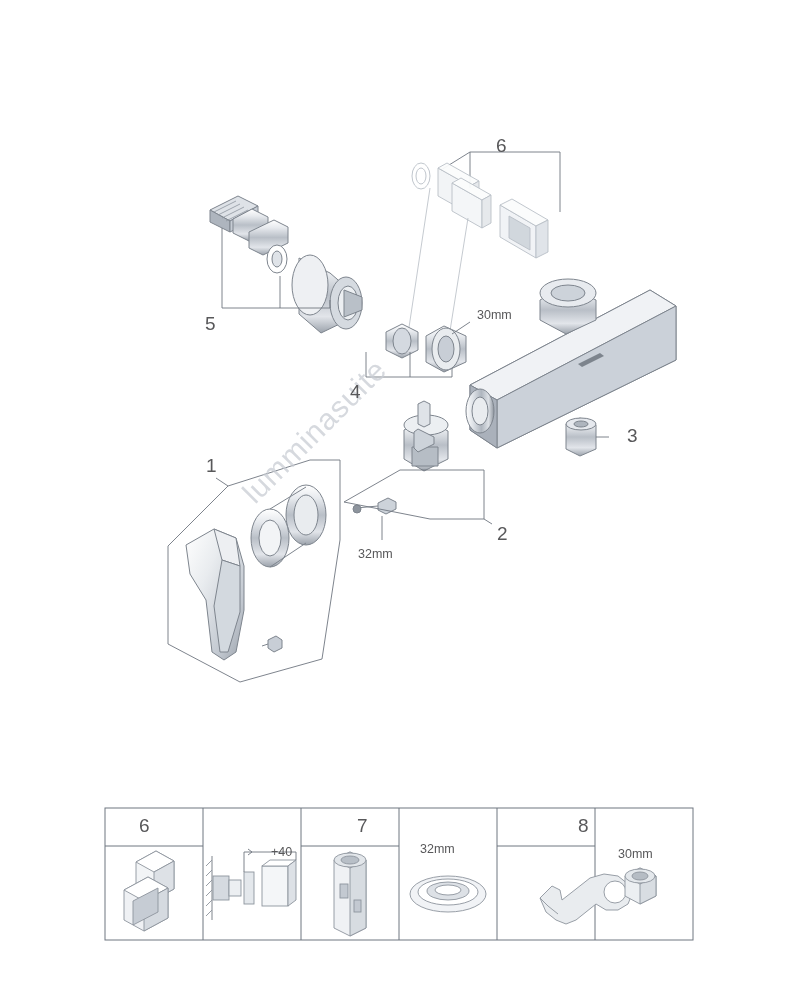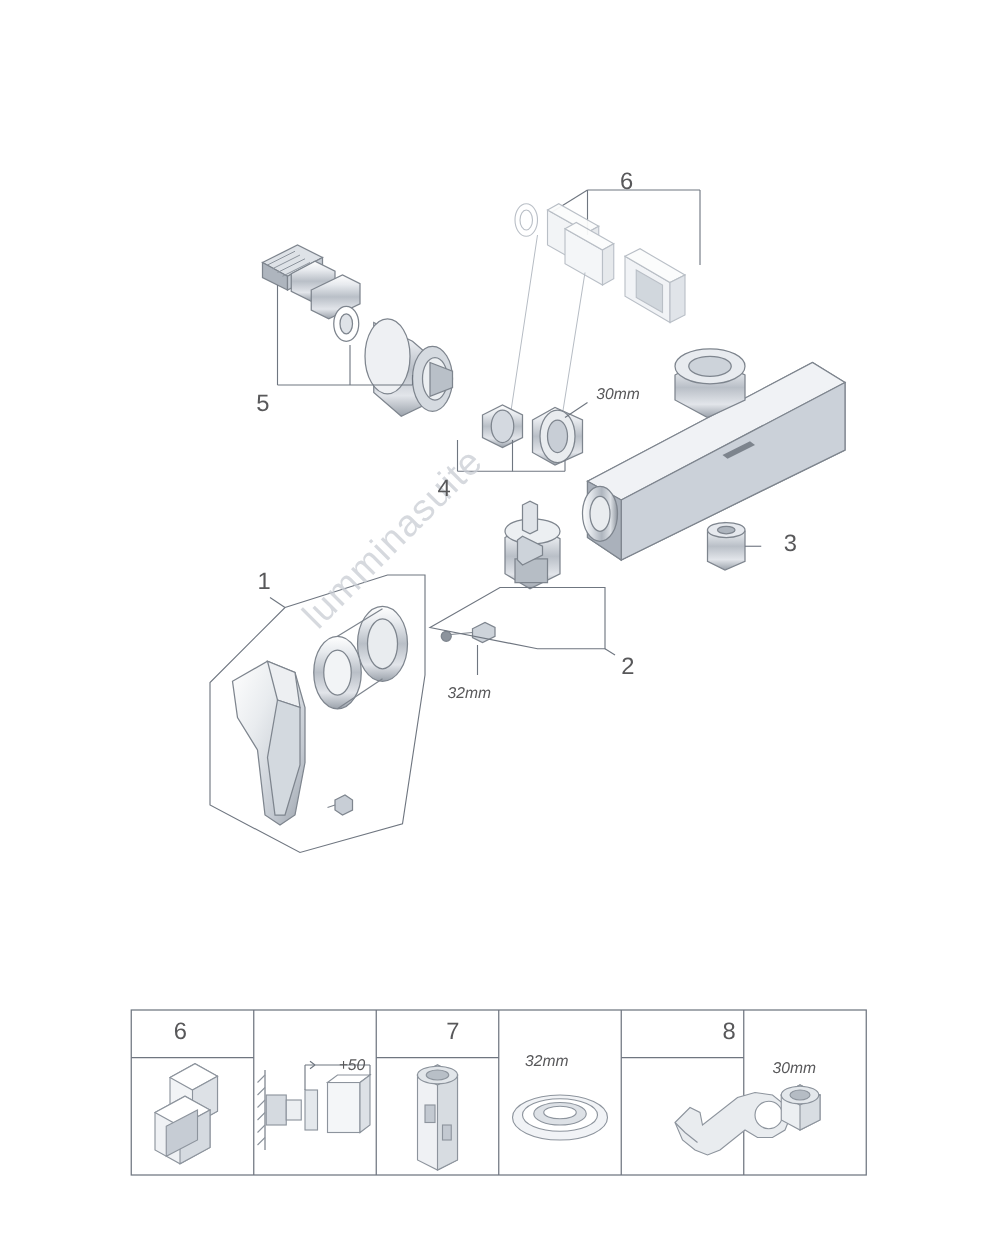--- a/index.html
+++ b/index.html
@@ -33,21 +33,20 @@
     color: #58585a;
     white-space: nowrap;
   }
   .callout-num {
     font-size: 19px;
     line-height: 1;
   }
   .dim-text {
     font-size: 12.5px;
     line-height: 1;
-    font-style: italic;
   }
   .box-num {
     font-size: 19px;
     line-height: 1;
   }
   .watermark {
     position: absolute;
     left: 236px;
     top: 486px;
     width: 260px;
@@ -314,17 +313,17 @@
   <div class="lbl callout-num" style="left:205px; top:314px;">5</div>
   <div class="lbl callout-num" style="left:496px; top:136px;">6</div>
 
   <div class="lbl dim-text" style="left:477px; top:309px;">30mm</div>
   <div class="lbl dim-text" style="left:358px; top:548px;">32mm</div>
 
   <div class="lbl box-num" style="left:139px; top:816px;">6</div>
   <div class="lbl box-num" style="left:357px; top:816px;">7</div>
   <div class="lbl box-num" style="left:578px; top:816px;">8</div>
 
-  <div class="lbl dim-text" style="left:271px; top:846px;">+50</div>
+  <div class="lbl dim-text" style="left:271px; top:846px;">+40</div>
   <div class="lbl dim-text" style="left:420px; top:843px;">32mm</div>
   <div class="lbl dim-text" style="left:618px; top:848px;">30mm</div>
 
 </div>
 
 </body></html>

